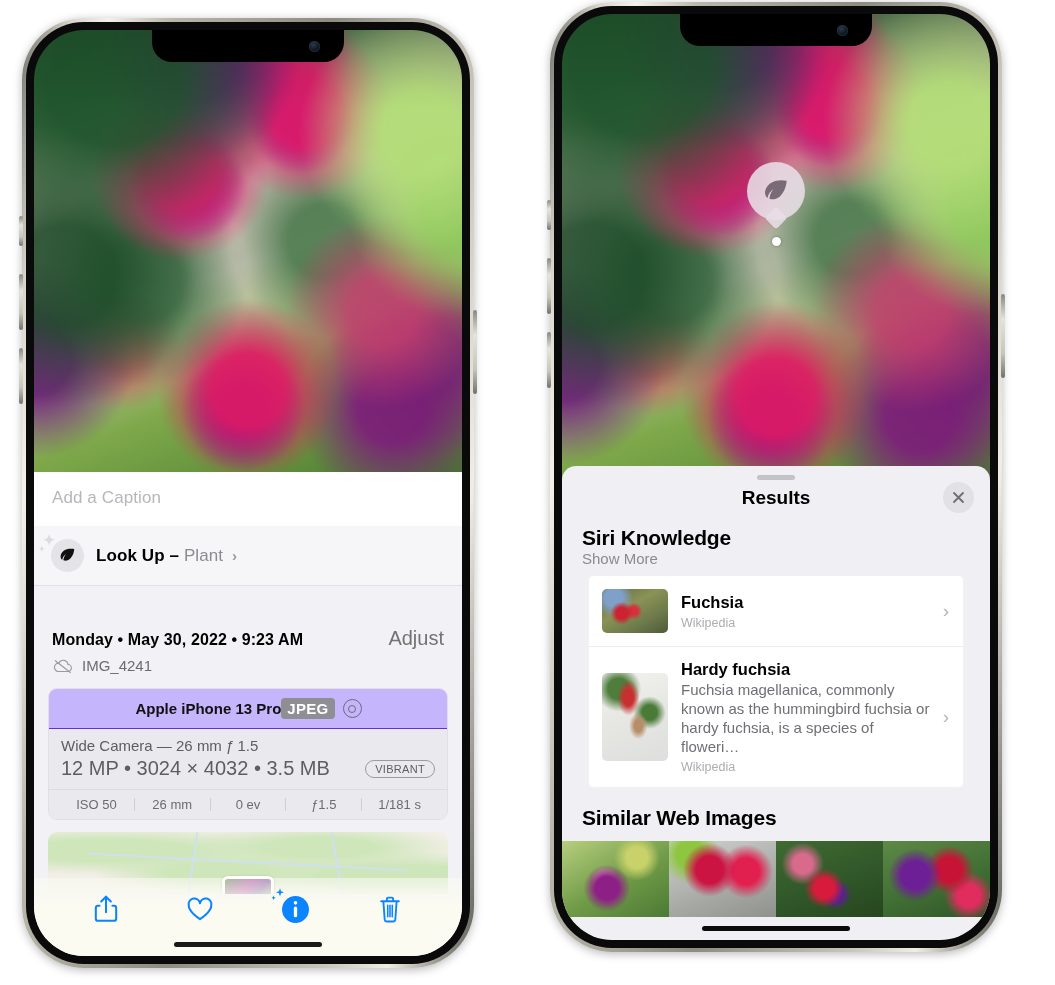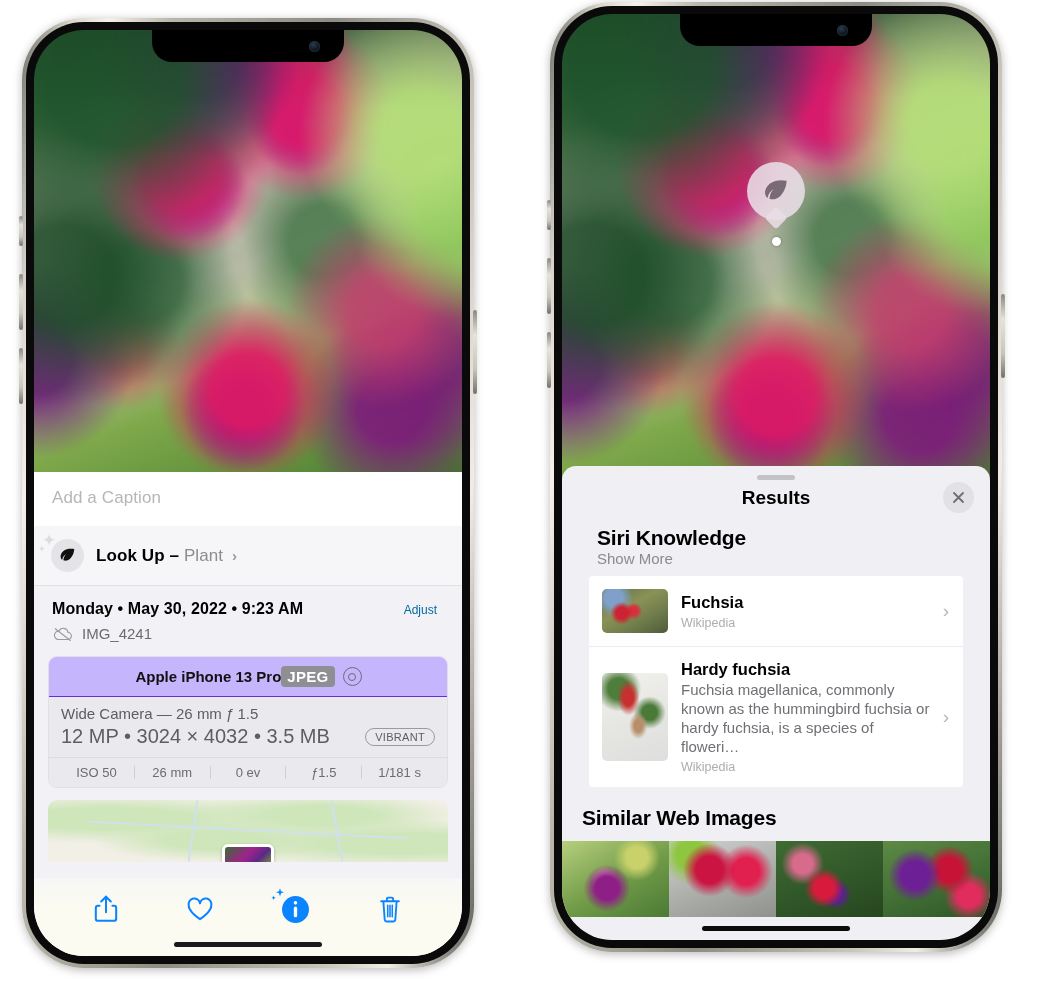--- a/index.html
+++ b/index.html
@@ -118,24 +118,24 @@
     flex: 0 0 auto;
   }
   .lookup-badge svg { width: 19px; height: 19px; }
   .spark { position: absolute; color: #dcdce1; line-height: 1; }
   .spark.s1 { left: -9px; top: -7px; font-size: 17px; }
   .spark.s2 { left: -13px; top: 6px; font-size: 9px; }
   .lookup-text { font-size: 17px; color: #000; font-weight: 700; letter-spacing: .1px; }
   .lookup-text .muted { color: #8b8b90; font-weight: 400; }
   .chev-right { color: #9a9aa0; font-size: 15px; margin-left: 4px; }
 
-  .meta-block { padding: 14px 25px 10px 18px; }
+  .meta-block { padding: 14px 18px 10px 18px; }
   .meta-line1 { display: flex; align-items: baseline; justify-content: space-between; }
   .meta-date { font-size: 16px; font-weight: 700; color: #000; letter-spacing: .1px; }
-  .adjust-link { font-size: 12px; color: #0369a1; }
+  .adjust-link { font-size: 20px; color: #737373; margin-top: 27px; }
   .meta-line2 { display: flex; align-items: center; gap: 8px; margin-top: 7px; }
   .meta-file { font-size: 15px; color: #6c6c70; }
 
   .exif-card {
     margin: 4px 14px 0 14px;
     border-radius: 9px; overflow: hidden;
     background: #eaeaee;
     border: 1px solid #e0e0e4;
   }
   .exif-head {
@@ -241,21 +241,21 @@
     display: flex; align-items: center; justify-content: center;
   }
   .close-btn svg { width: 15px; height: 15px; }
 
   .sec-head {
     display: flex; align-items: baseline; justify-content: space-between;
     padding: 3px 20px 9px 20px;
     flex-direction: column;
   }
   .sec-title { font-size: 21px; font-weight: 700; color: #000; letter-spacing: -.2px; }
-  .sec-action { font-size: 15px; color: #8a8a8f; margin-left: 15px; }
+  .sec-action { font-size: 15px; color: #8a8a8f; }
 
   .card-group {
     margin: 0 27px; background: #fff; border-radius: 4px; overflow: hidden;
   }
   .know-row { display: flex; align-items: center; gap: 13px; padding: 13px 14px 13px 13px; }
   .know-row + .know-row { border-top: 1px solid #ececf0; }
   .thumb { flex: 0 0 auto; border-radius: 5px; overflow: hidden; }
   .thumb.t1 {
     width: 66px; height: 44px;
     background:

